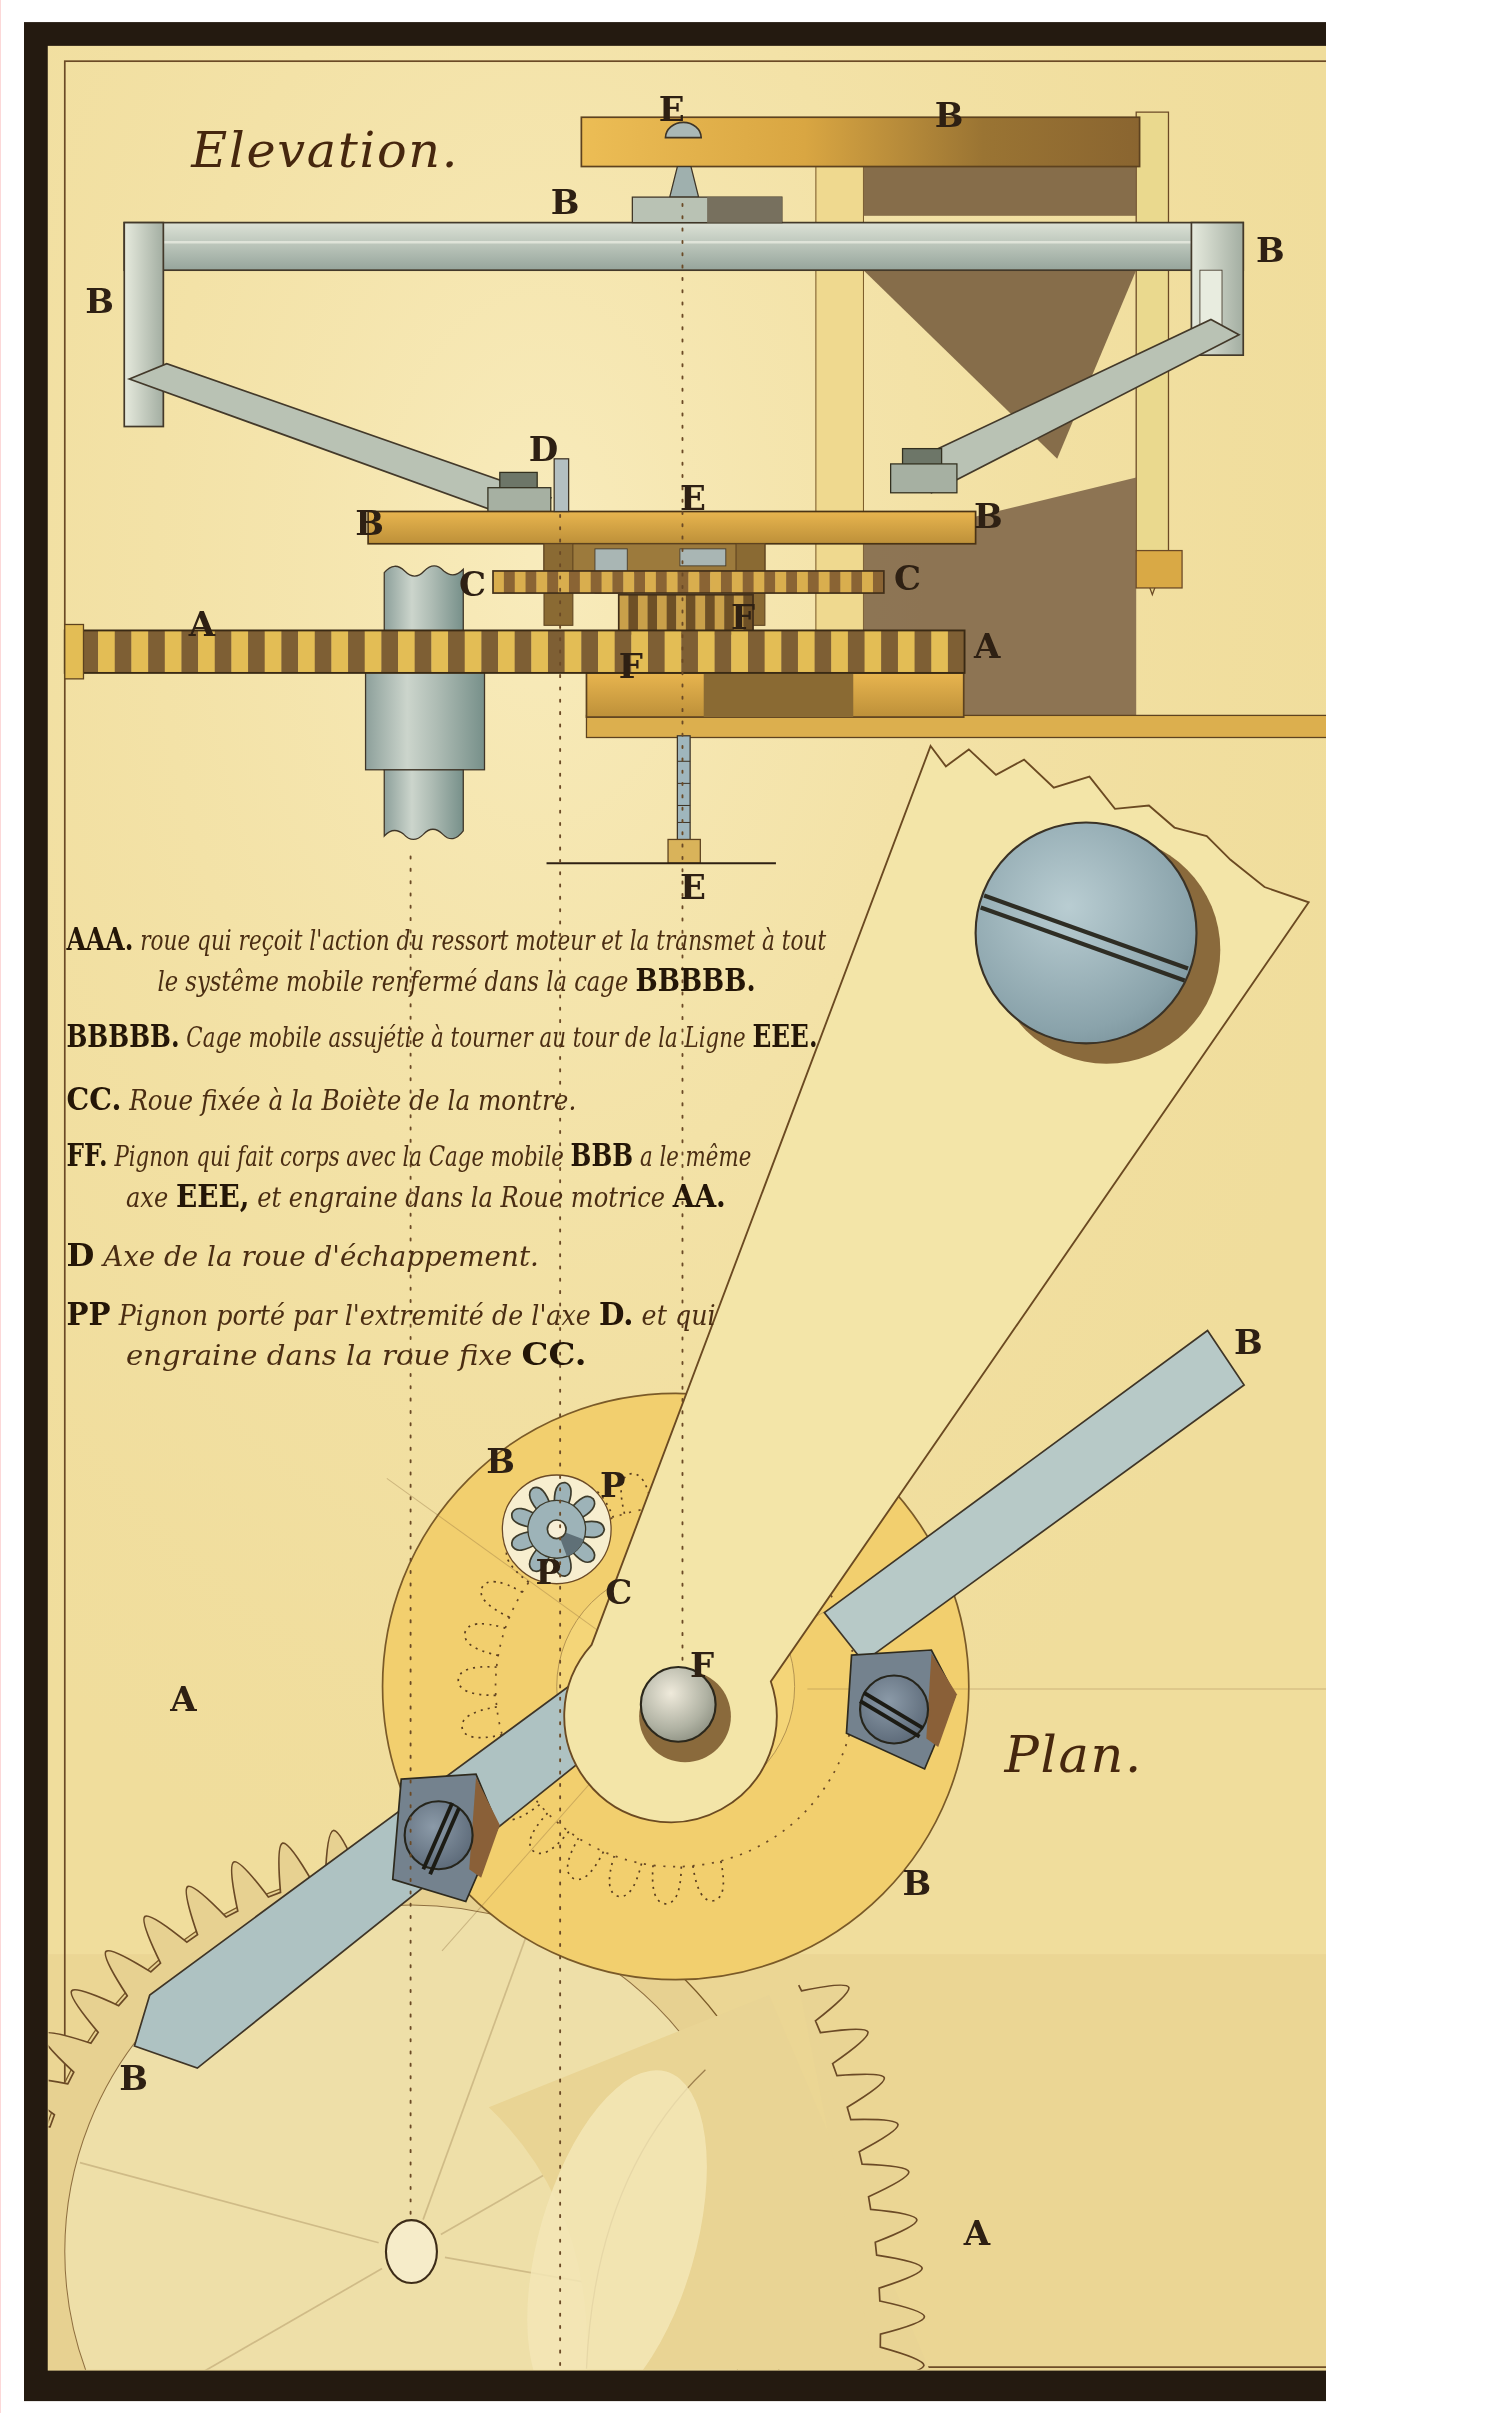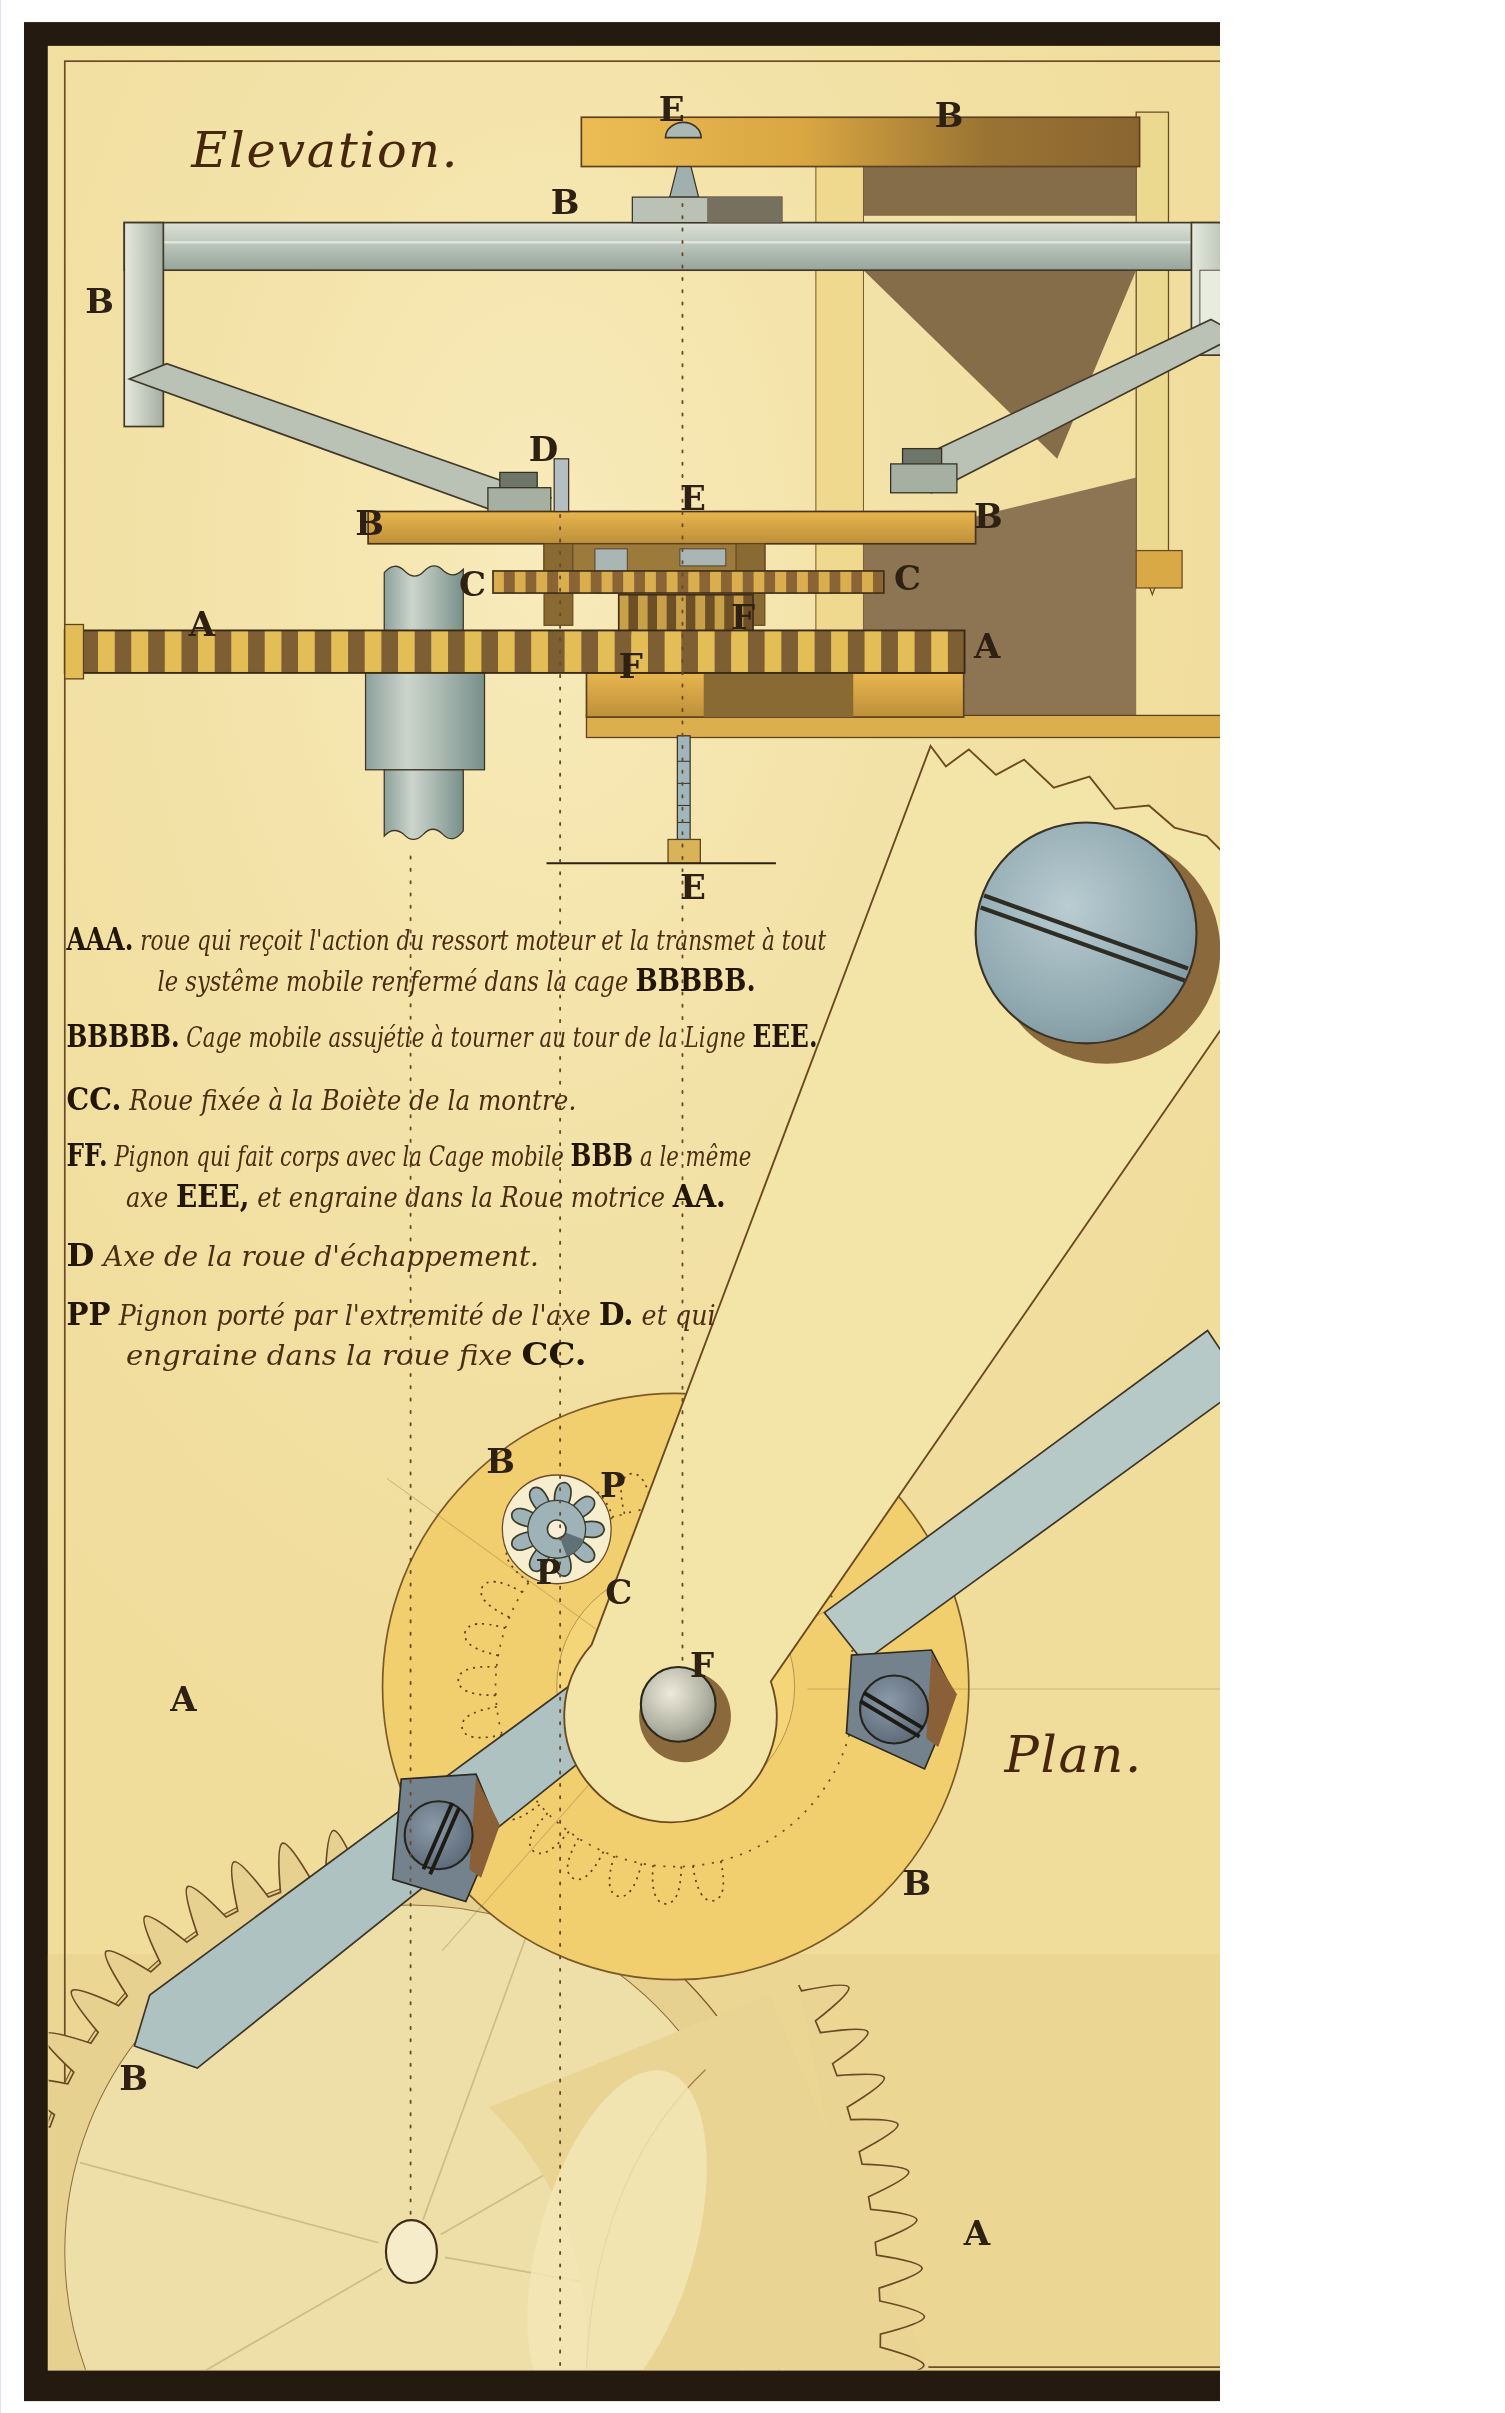--- a/index.html
+++ b/index.html
@@ -1,16 +1,16 @@
 <!DOCTYPE html>
 <html style="font-size:13.6px"><head>
 <meta charset="utf-8">
 <style>
   html,body{margin:0;padding:0;background:#ffffff;}
-  .page{position:relative;width:1220px;height:2413px;background:#8b5cf6;overflow:hidden;}
+  .page{position:relative;width:1326px;height:2413px;background:#ef4444;overflow:hidden;}
   svg{position:absolute;left:0;top:0;}
   text{user-select:none;}
   .cap{font-family:"DejaVu Serif","Liberation Serif",serif;font-weight:bold;fill:#2e2013;}
   .legend-line .lbl{font-family:"DejaVu Serif","Liberation Serif",serif;font-weight:bold;font-style:normal;font-size:37px;fill:#241607;}
   .legend-line .scr{font-family:"DejaVu Serif","Liberation Serif",serif;font-style:italic;font-size:32px;fill:#4a2d12;}
   .title{font-family:"DejaVu Serif","Liberation Serif",serif;font-style:italic;fill:#46270e;}
 </style>
 </head>
 <body>
 

